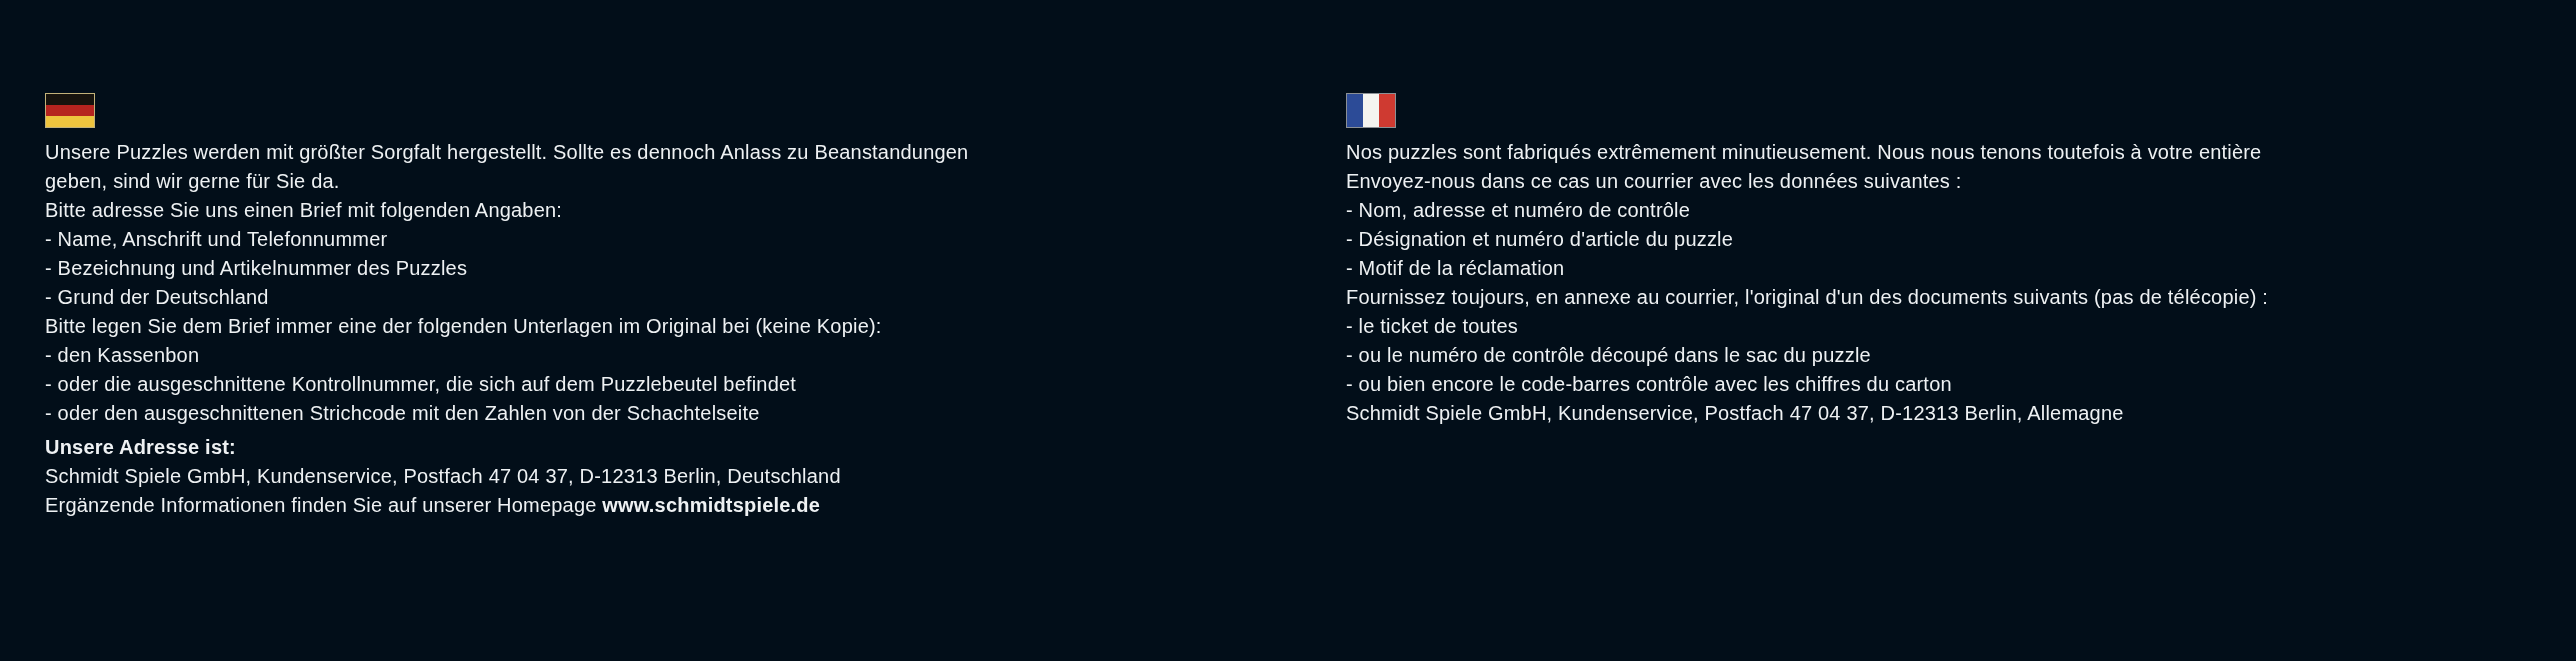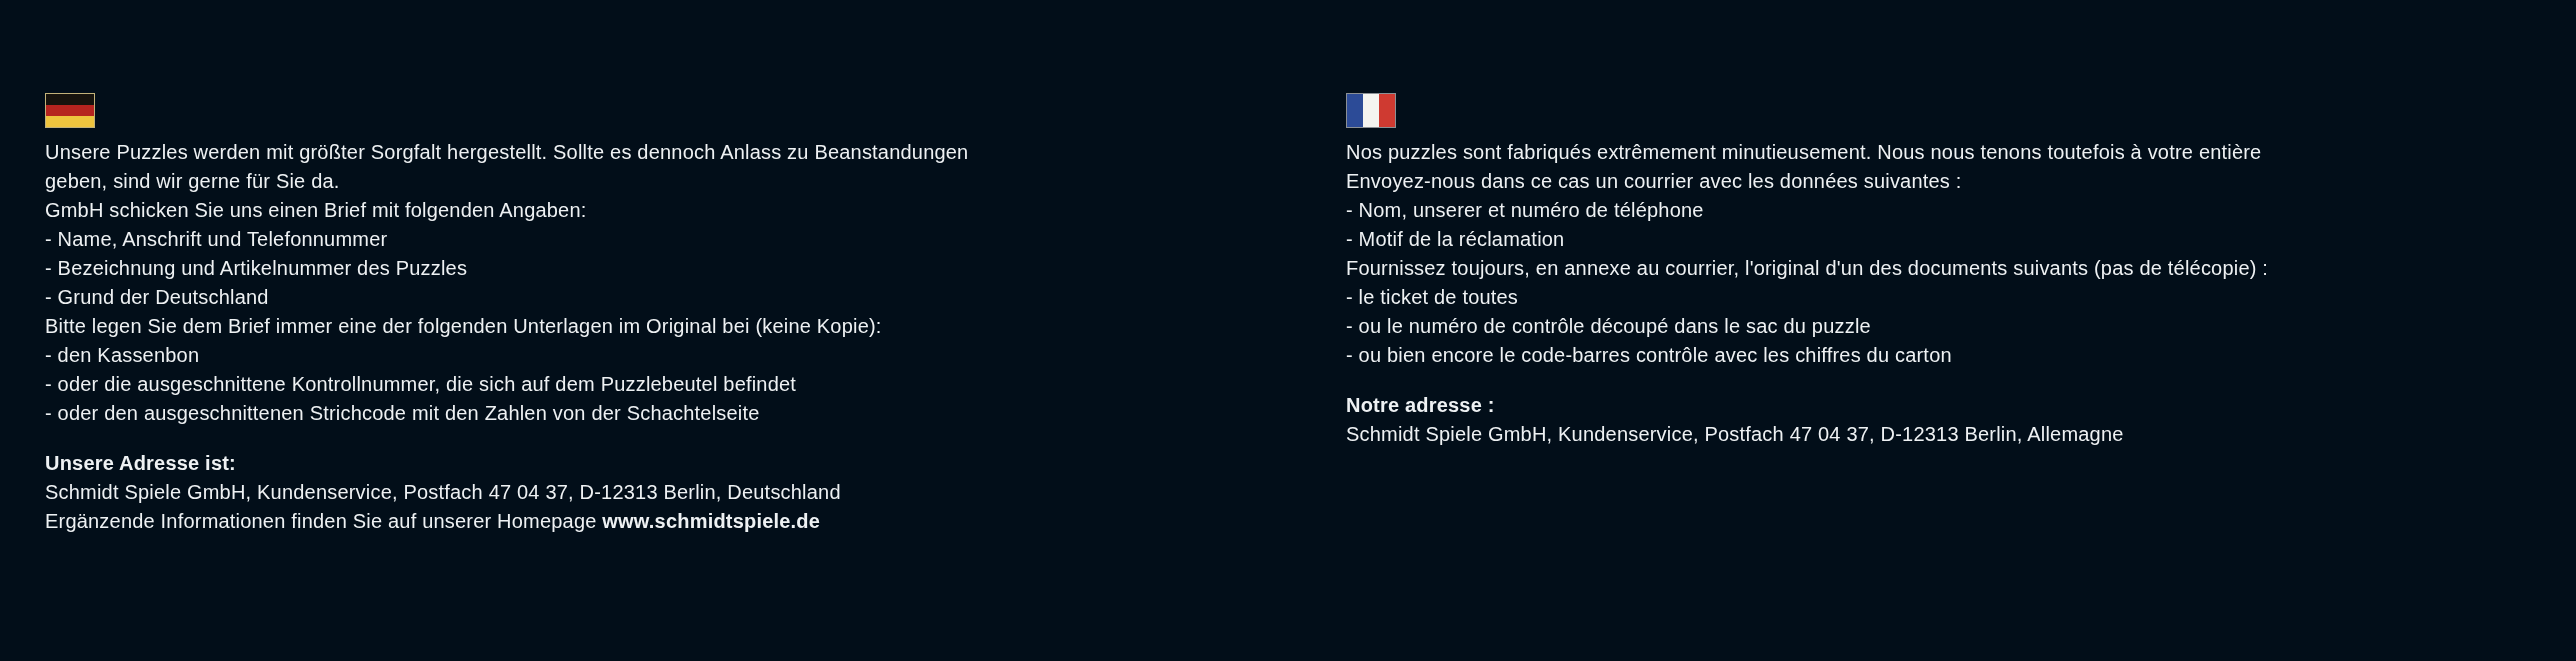--- a/index.html
+++ b/index.html
@@ -30,60 +30,60 @@
   .fr-s1 { background: var(--color-fr_blue,  #2c4b97); }
   .fr-s2 { background: var(--color-fr_white, #f4f4f0); }
   .fr-s3 { background: var(--color-fr_red,   #cf3a31); }
   .line {
     font-size: 20px;
     line-height: 29px;
     white-space: nowrap;
     letter-spacing: 0.2px;
   }
   .bold { font-weight: bold; }
-  .heading-gap { margin-top: 21px; }
+  .heading-gap { margin-top: 5px; }
 </style>
 </head>
 <body>
 
 <div class="page">
 
   <section class="col col-de">
     <div class="flag flag-de">
       <div class="stripe de-s1"></div>
       <div class="stripe de-s2"></div>
       <div class="stripe de-s3"></div>
     </div>
     <div class="line">Unsere Puzzles werden mit größter Sorgfalt hergestellt. Sollte es dennoch Anlass zu Beanstandungen</div>
     <div class="line">geben, sind wir gerne für Sie da.</div>
-    <div class="line">GmbH schicken Sie uns einen Brief mit folgenden Angaben:</div>
+    <div class="line">Bitte adresse Sie uns einen Brief mit folgenden Angaben:</div>
     <div class="line">- Name, Anschrift und Telefonnummer</div>
     <div class="line">- Bezeichnung und Artikelnummer des Puzzles</div>
     <div class="line">- Grund der Deutschland</div>
     <div class="line">Bitte legen Sie dem Brief immer eine der folgenden Unterlagen im Original bei (keine Kopie):</div>
     <div class="line">- den Kassenbon</div>
     <div class="line">- oder die ausgeschnittene Kontrollnummer, die sich auf dem Puzzlebeutel befindet</div>
     <div class="line">- oder den ausgeschnittenen Strichcode mit den Zahlen von der Schachtelseite</div>
     <div class="line bold heading-gap">Unsere Adresse ist:</div>
     <div class="line">Schmidt Spiele GmbH, Kundenservice, Postfach 47 04 37, D-12313 Berlin, Deutschland</div>
     <div class="line"><span>Ergänzende Informationen finden Sie auf unserer Homepage </span><span class="bold">www.schmidtspiele.de</span></div>
   </section>
 
   <section class="col col-fr">
     <div class="flag flag-fr">
       <div class="stripe fr-s1"></div>
       <div class="stripe fr-s2"></div>
       <div class="stripe fr-s3"></div>
     </div>
     <div class="line">Nos puzzles sont fabriqués extrêmement minutieusement. Nous nous tenons toutefois à votre entière</div>
     <div class="line">Envoyez-nous dans ce cas un courrier avec les données suivantes :</div>
-    <div class="line">- Nom, unserer et numéro de téléphone</div>
+    <div class="line">- Nom, adresse et numéro de contrôle</div>
+    <div class="line">- Désignation et numéro d'article du puzzle</div>
     <div class="line">- Motif de la réclamation</div>
     <div class="line">Fournissez toujours, en annexe au courrier, l'original d'un des documents suivants (pas de télécopie) :</div>
     <div class="line">- le ticket de toutes</div>
     <div class="line">- ou le numéro de contrôle découpé dans le sac du puzzle</div>
     <div class="line">- ou bien encore le code-barres contrôle avec les chiffres du carton</div>
-    <div class="line bold heading-gap">Notre adresse :</div>
     <div class="line">Schmidt Spiele GmbH, Kundenservice, Postfach 47 04 37, D-12313 Berlin, Allemagne</div>
   </section>
 
 </div>
 
 
 </body></html>

